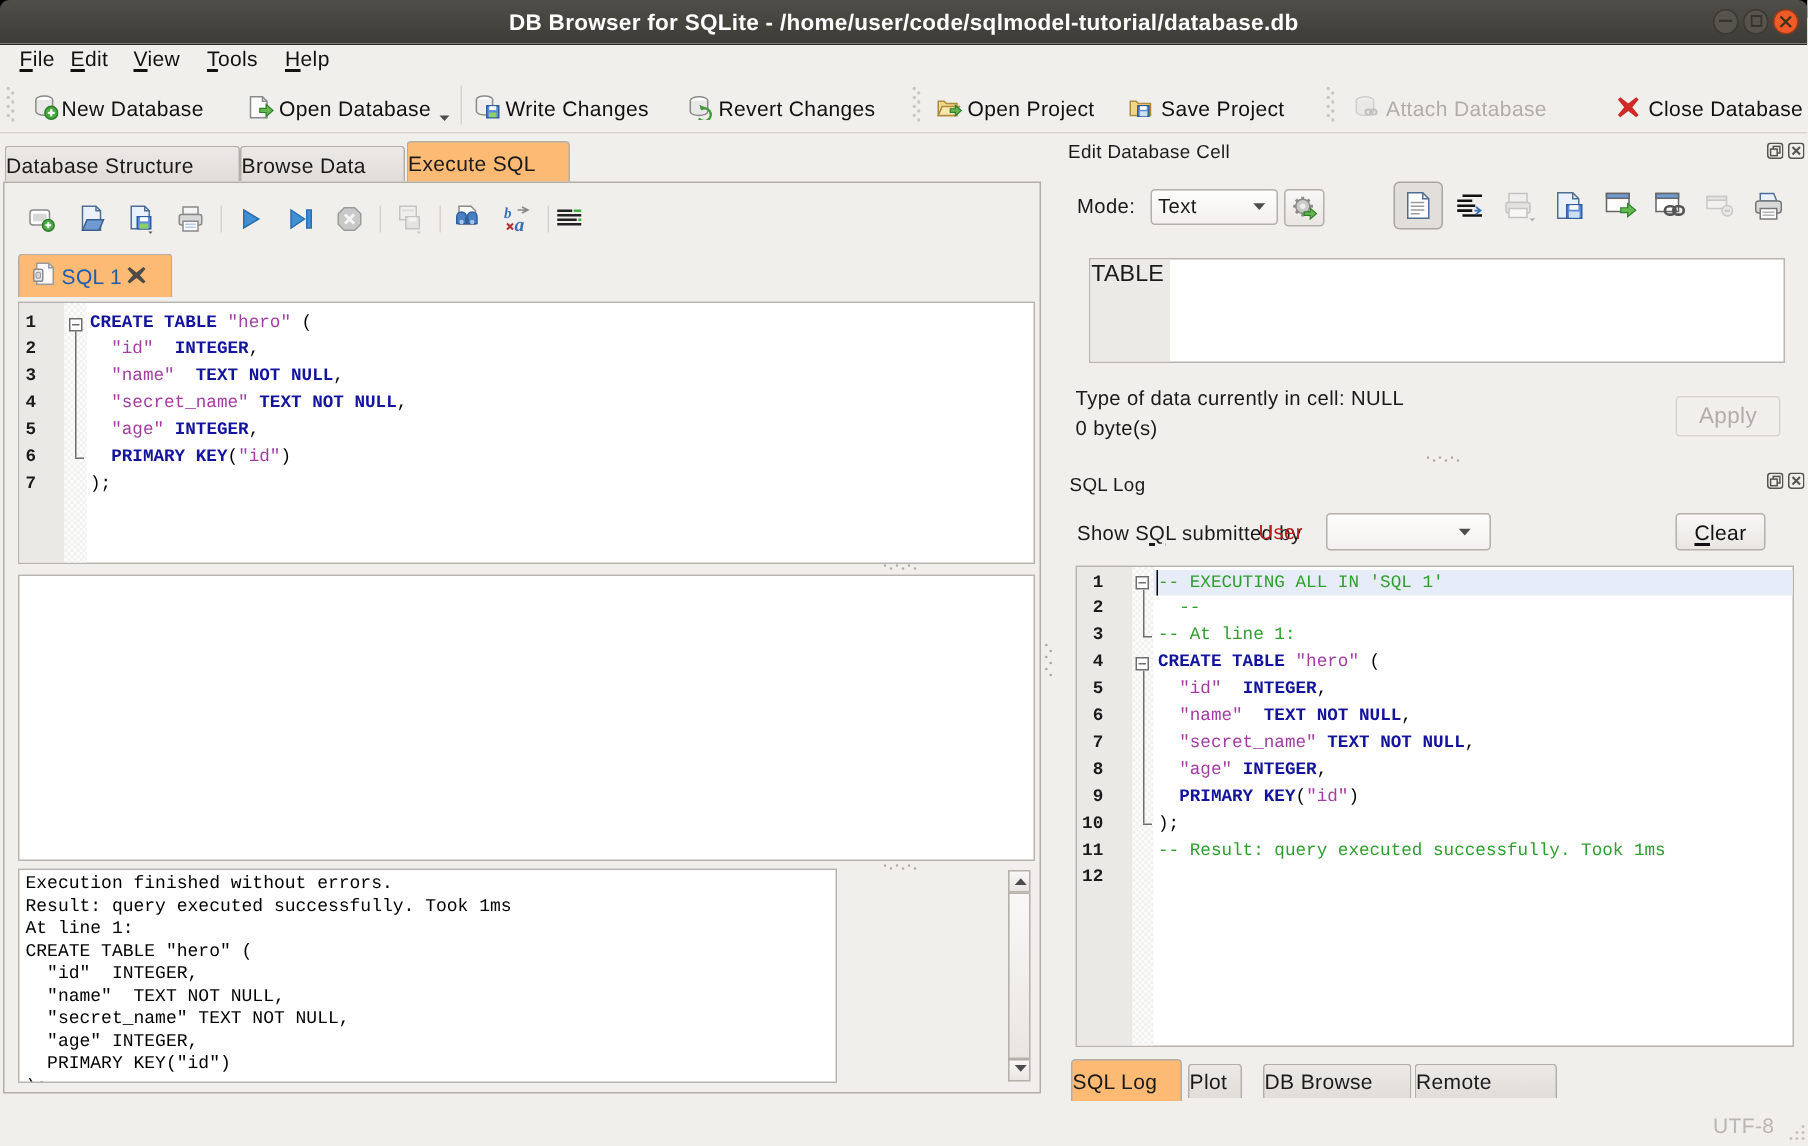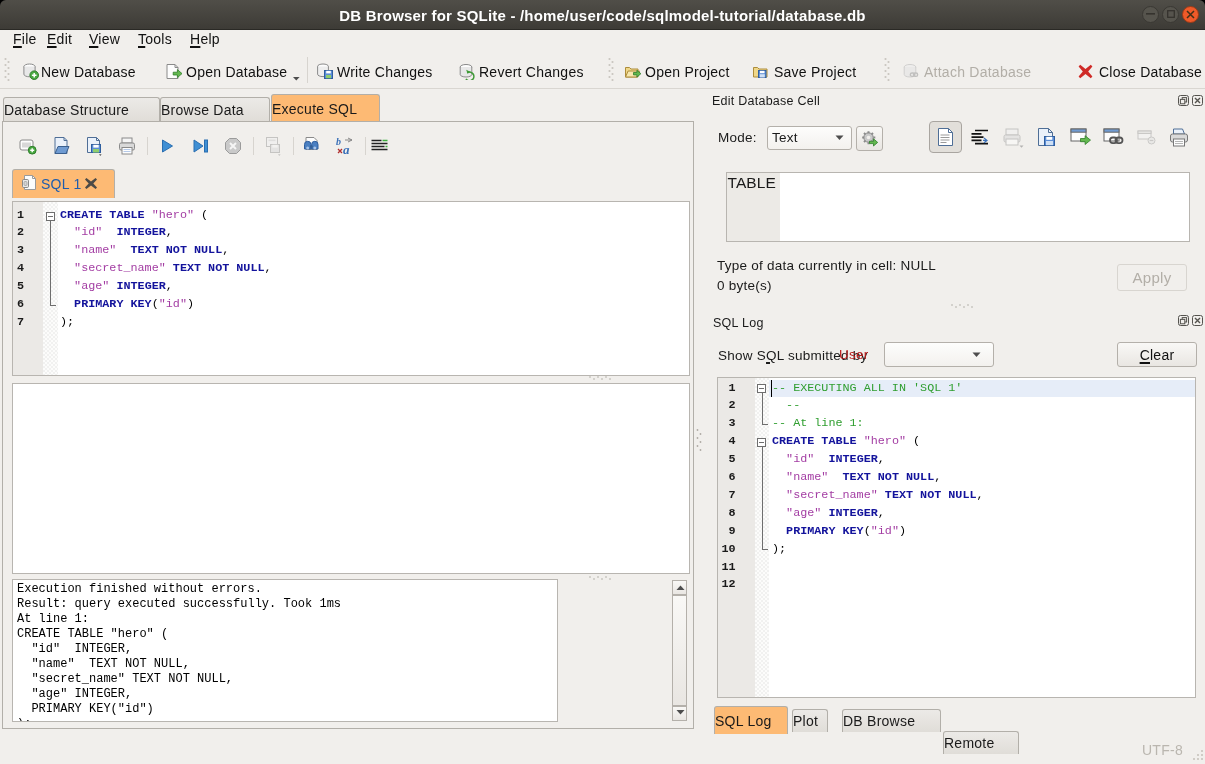--- a/index.html
+++ b/index.html
@@ -437,21 +437,21 @@
 <svg class="abs" style="left:1192px;top:315px;" width="11" height="11" viewBox="0 0 11 11">
     <rect x="0.5" y="0.5" width="10" height="10" rx="2" fill="none" stroke="#55534e"></rect>
     <path d="M3 3l5 5M8 3l-5 5" stroke="#55534e" stroke-width="1.4"></path>
   </svg>
 <label class="abs" style="left:718px;top:347.5px;">Show S<u style="text-decoration-thickness:1.5px;text-underline-offset:2px;">Q</u>L submitted by</label>
 <div class="abs combo" style="left:884px;top:342px;width:110px;height:25px;"></div>
 <div class="abs" style="left:839px;top:346.5px;font-size:13.5px;color:#b91c1c;">User</div>
 <svg class="abs" style="left:972px;top:352px;" width="9" height="6">
     <path d="M0.5 0.5h8L4.5 5z" fill="#4d4d4d"></path>
   </svg>
-<div class="abs btn" style="left:1117px;top:342px;width:80px;height:25px;line-height:24px;"><u style="text-decoration-thickness:1.5px;text-underline-offset:2px;">C</u>lear</div>
+<div class="abs btn" style="left:1117px;top:342px;width:60px;height:25px;line-height:24px;"><u style="text-decoration-thickness:1.5px;text-underline-offset:2px;">C</u>lear</div>
 
 <div class="abs frame" style="left:717px;top:377px;width:479px;height:321px;"></div>
 <div class="abs gutter" style="left:718px;top:378px;width:37px;height:319px;"></div>
 <div class="abs foldmargin" style="left:755px;top:378px;width:14px;height:319px;"></div>
 <div class="abs" style="left:769px;top:379.5px;width:426px;height:17.9px;background:#e6edf8;"></div>
 <div class="abs lnum" style="left:718px;top:379.5px;width:17.5px;">1
 2
 3
 4
 5
@@ -472,26 +472,27 @@
 <div class="abs code" style="left:772px;top:379.5px;"><span class="cm">-- EXECUTING ALL IN 'SQL 1'</span>
 <span class="cm">  --</span>
 <span class="cm">-- At line 1:</span>
 <span class="kw">CREATE TABLE</span> <span class="id">"hero"</span> (
   <span class="id">"id"</span>  <span class="kw">INTEGER</span>,
   <span class="id">"name"</span>  <span class="kw">TEXT NOT NULL</span>,
   <span class="id">"secret_name"</span> <span class="kw">TEXT NOT NULL</span>,
   <span class="id">"age"</span> <span class="kw">INTEGER</span>,
   <span class="kw">PRIMARY KEY</span>(<span class="id">"id"</span>)
 );
+<span class="cm">-- Result: query executed successfully. Took 1ms</span>
 </div>
 
 <div class="abs tab active" style="left:714px;top:706px;width:74px;height:28px;line-height:28px;">SQL Log</div>
 <div class="abs tab" style="left:792px;top:709px;width:36px;height:23px;line-height:23px;">Plot</div>
 <div class="abs tab" style="left:842px;top:709px;width:99px;height:23px;line-height:23px;">DB Browse</div>
-<div class="abs tab" style="left:943px;top:709px;width:76px;height:23px;line-height:23px;margin-top:22px;">Remote</div>
+<div class="abs tab" style="left:943px;top:709px;width:95px;height:23px;line-height:23px;">Remote</div>
 
 <svg class="abs" style="left:696px;top:428px;" width="6" height="26">
     <g fill="#aeaaa4">
       <circle cx="1.5" cy="2" r="0.9"></circle>
       <circle cx="4.5" cy="6" r="0.9"></circle>
       <circle cx="1.5" cy="10" r="0.9"></circle>
       <circle cx="4.5" cy="14" r="0.9"></circle>
       <circle cx="1.5" cy="18" r="0.9"></circle>
       <circle cx="4.5" cy="22" r="0.9"></circle>
     </g>

